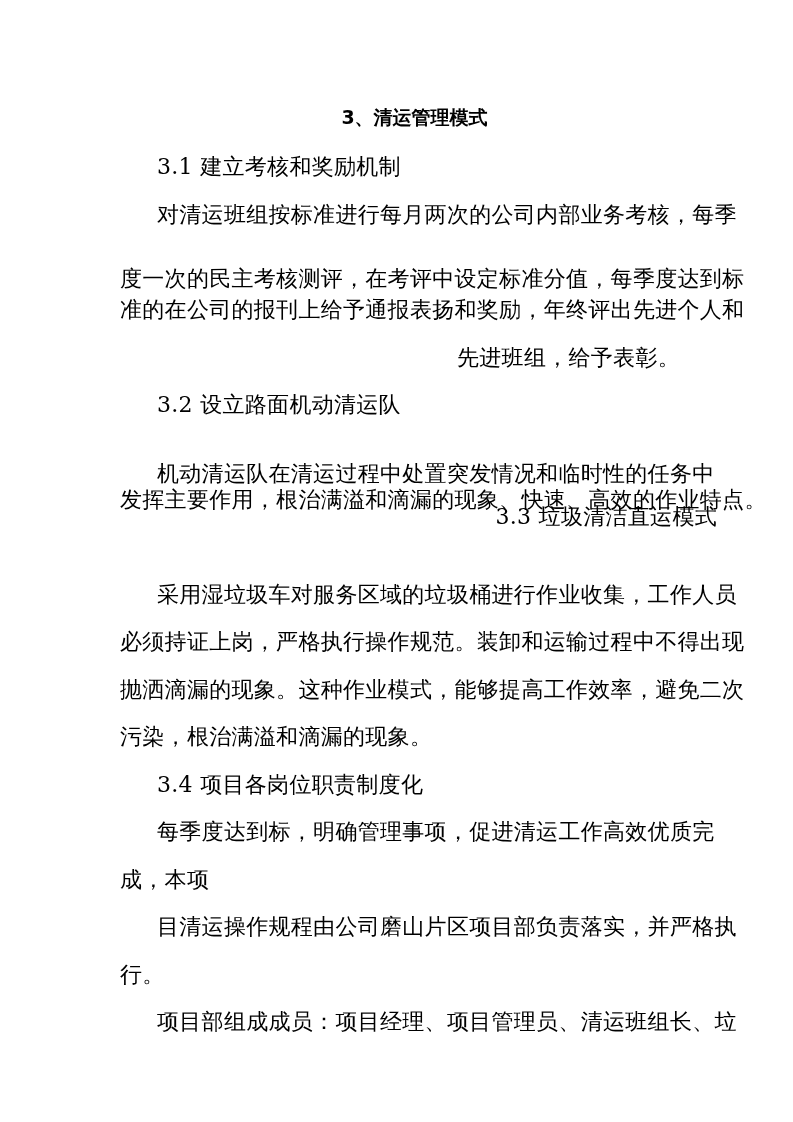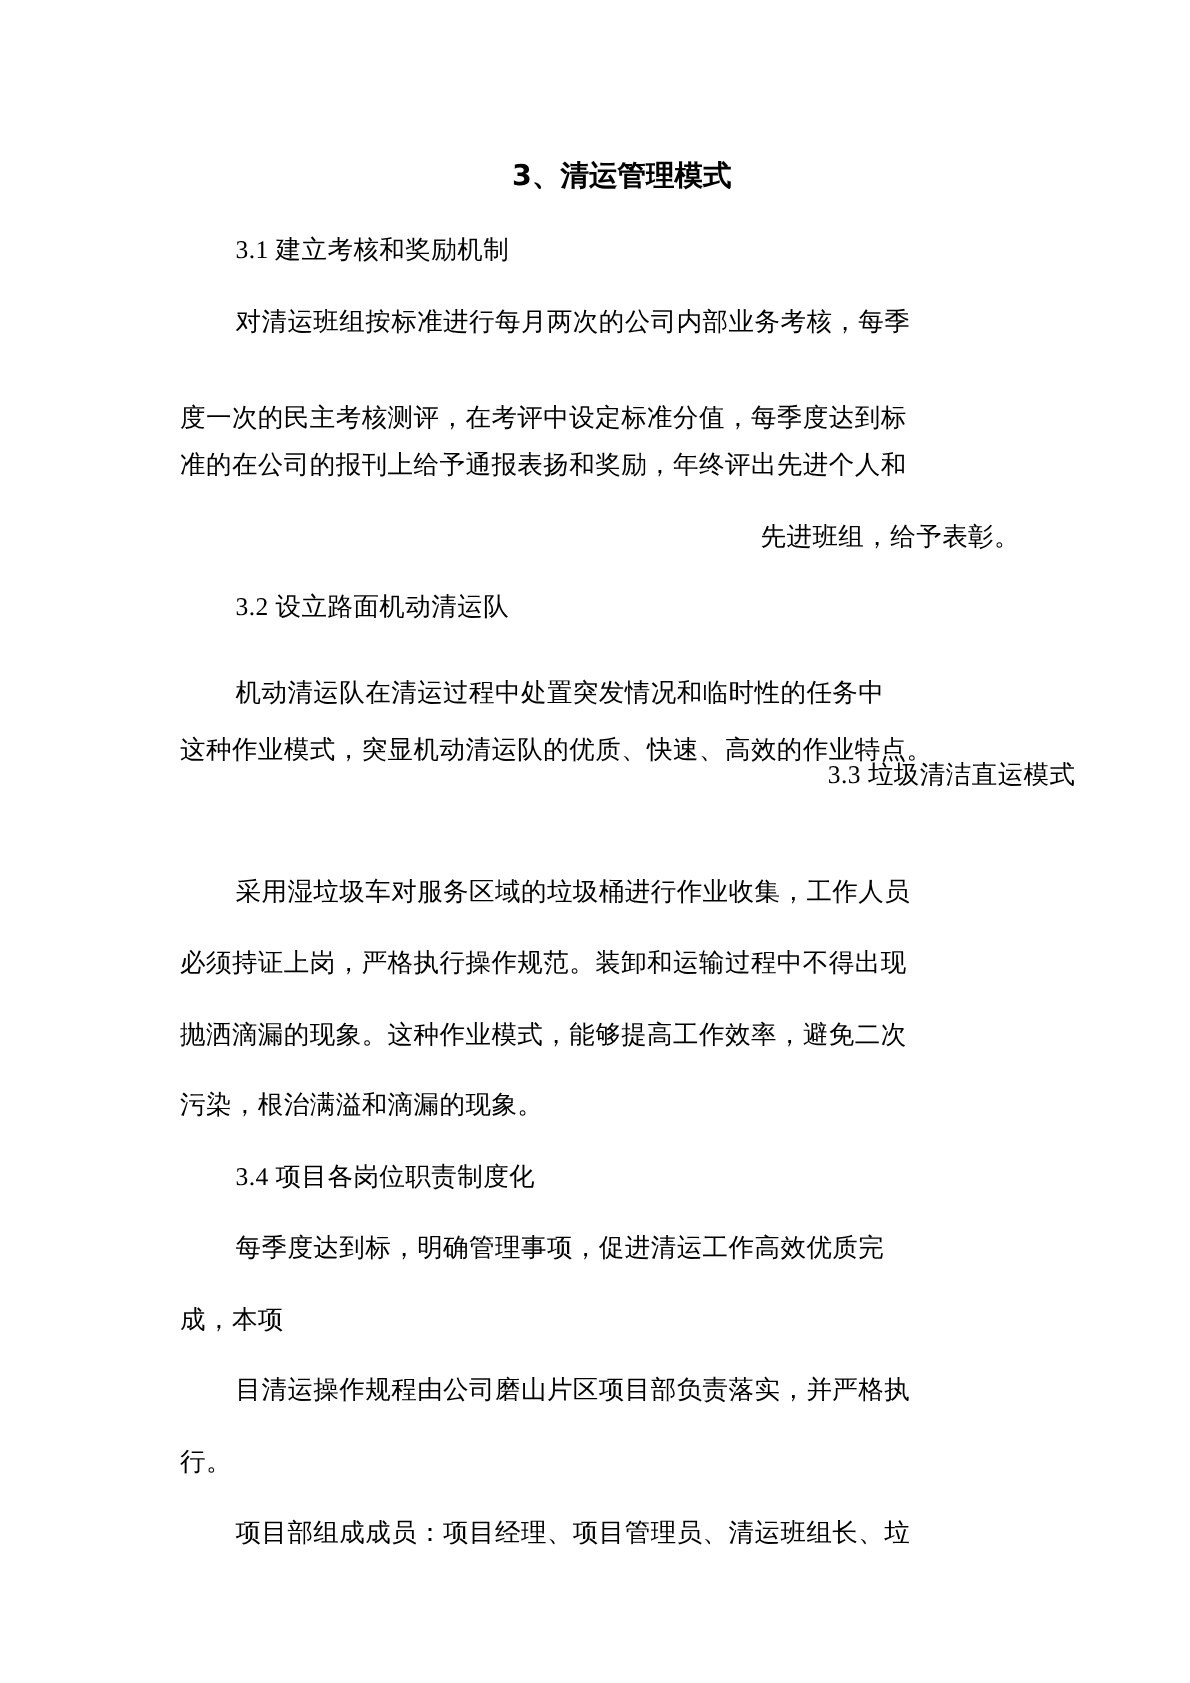--- a/index.html
+++ b/index.html
@@ -33,44 +33,43 @@
       font-weight: bold;
       line-height: 28px;
       padding-left: 36px;
       box-sizing: border-box;
       font-family: "DejaVu Sans", "Liberation Sans", sans-serif;
     }
     .line {
       position: absolute;
       left: 120px;
       width: 560px;
-      font-size: 17px;
+      font-size: 22px;
       line-height: 28px;
       white-space: nowrap;
       letter-spacing: 0.3px;
-      font-family: Liberation Serif, serif;
     }
     .line.indent {
       left: 157px;
     }
   </style>
 </head>
 <body>
 
 <div class="page">
   <div class="title">3、清运管理模式</div>
   <div id="lines">
       <div class="line indent" style="top: 153px;">3.1 建立考核和奖励机制</div>
       <div class="line indent" style="top: 201px;">对清运班组按标准进行每月两次的公司内部业务考核，每季</div>
       <div class="line" style="top: 265px;">度一次的民主考核测评，在考评中设定标准分值，每季度达到标</div>
       <div class="line" style="top: 296px;">准的在公司的报刊上给予通报表扬和奖励，年终评出先进个人和</div>
       <div class="line" style="top: 344px; text-align: right;">先进班组，给予表彰。</div>
       <div class="line indent" style="top: 391px;">3.2 设立路面机动清运队</div>
-      <div class="line indent" style="top: 448px;">机动清运队在清运过程中处置突发情况和临时性的任务中</div>
-      <div class="line" style="top: 486px;">这种作业模式，突显机动清运队的优质、快速、高效的作业特点。</div>
+      <div class="line indent" style="top: 460px;">机动清运队在清运过程中处置突发情况和临时性的任务中</div>
+      <div class="line" style="top: 486px;">发挥主要作用，根治满溢和滴漏的现象、快速、高效的作业特点。</div>
       <div class="line indent" style="top: 503px; text-align: right;">3.3 垃圾清洁直运模式</div>
       <div class="line indent" style="top: 581px;">采用湿垃圾车对服务区域的垃圾桶进行作业收集，工作人员</div>
       <div class="line" style="top: 628px;">必须持证上岗，严格执行操作规范。装卸和运输过程中不得出现</div>
       <div class="line" style="top: 676px;">抛洒滴漏的现象。这种作业模式，能够提高工作效率，避免二次</div>
       <div class="line" style="top: 723px;">污染，根治满溢和滴漏的现象。</div>
       <div class="line indent" style="top: 771px;">3.4 项目各岗位职责制度化</div>
       <div class="line indent" style="top: 818px;">每季度达到标，明确管理事项，促进清运工作高效优质完</div>
       <div class="line" style="top: 866px;">成，本项</div>
       <div class="line indent" style="top: 913px;">目清运操作规程由公司磨山片区项目部负责落实，并严格执</div>
       <div class="line" style="top: 961px;">行。</div>

